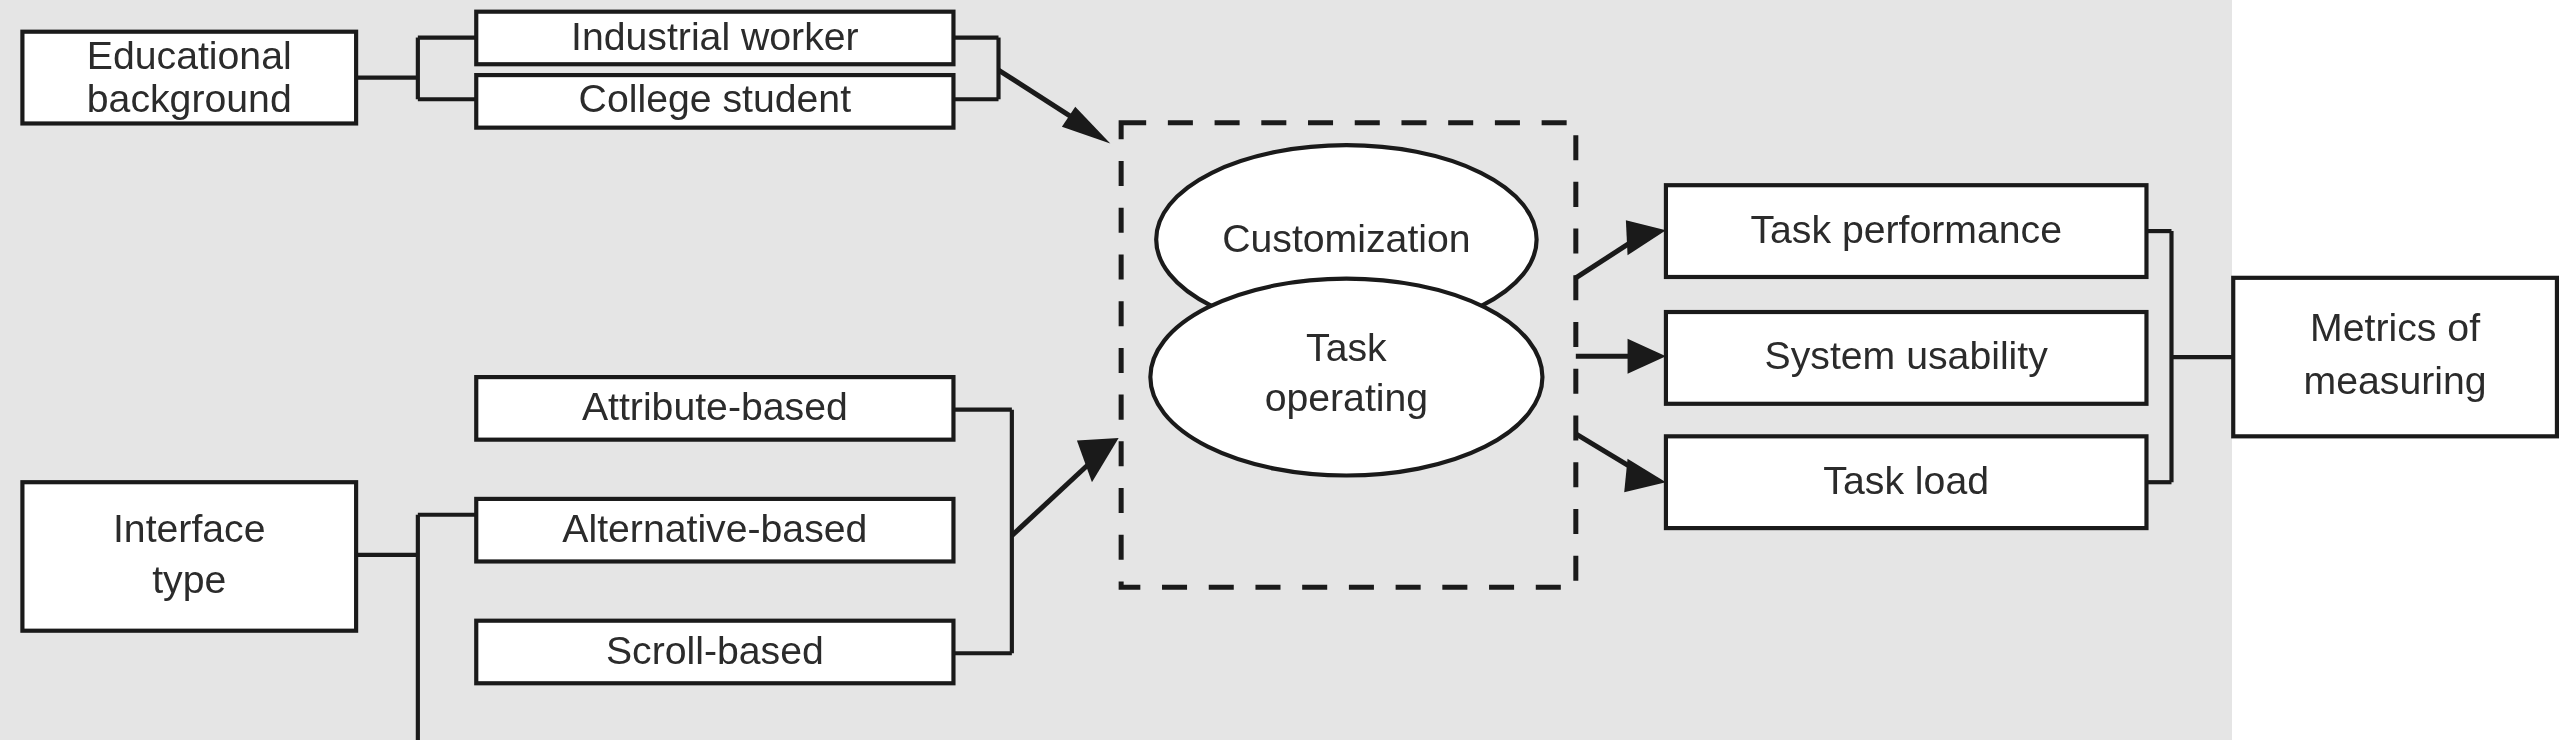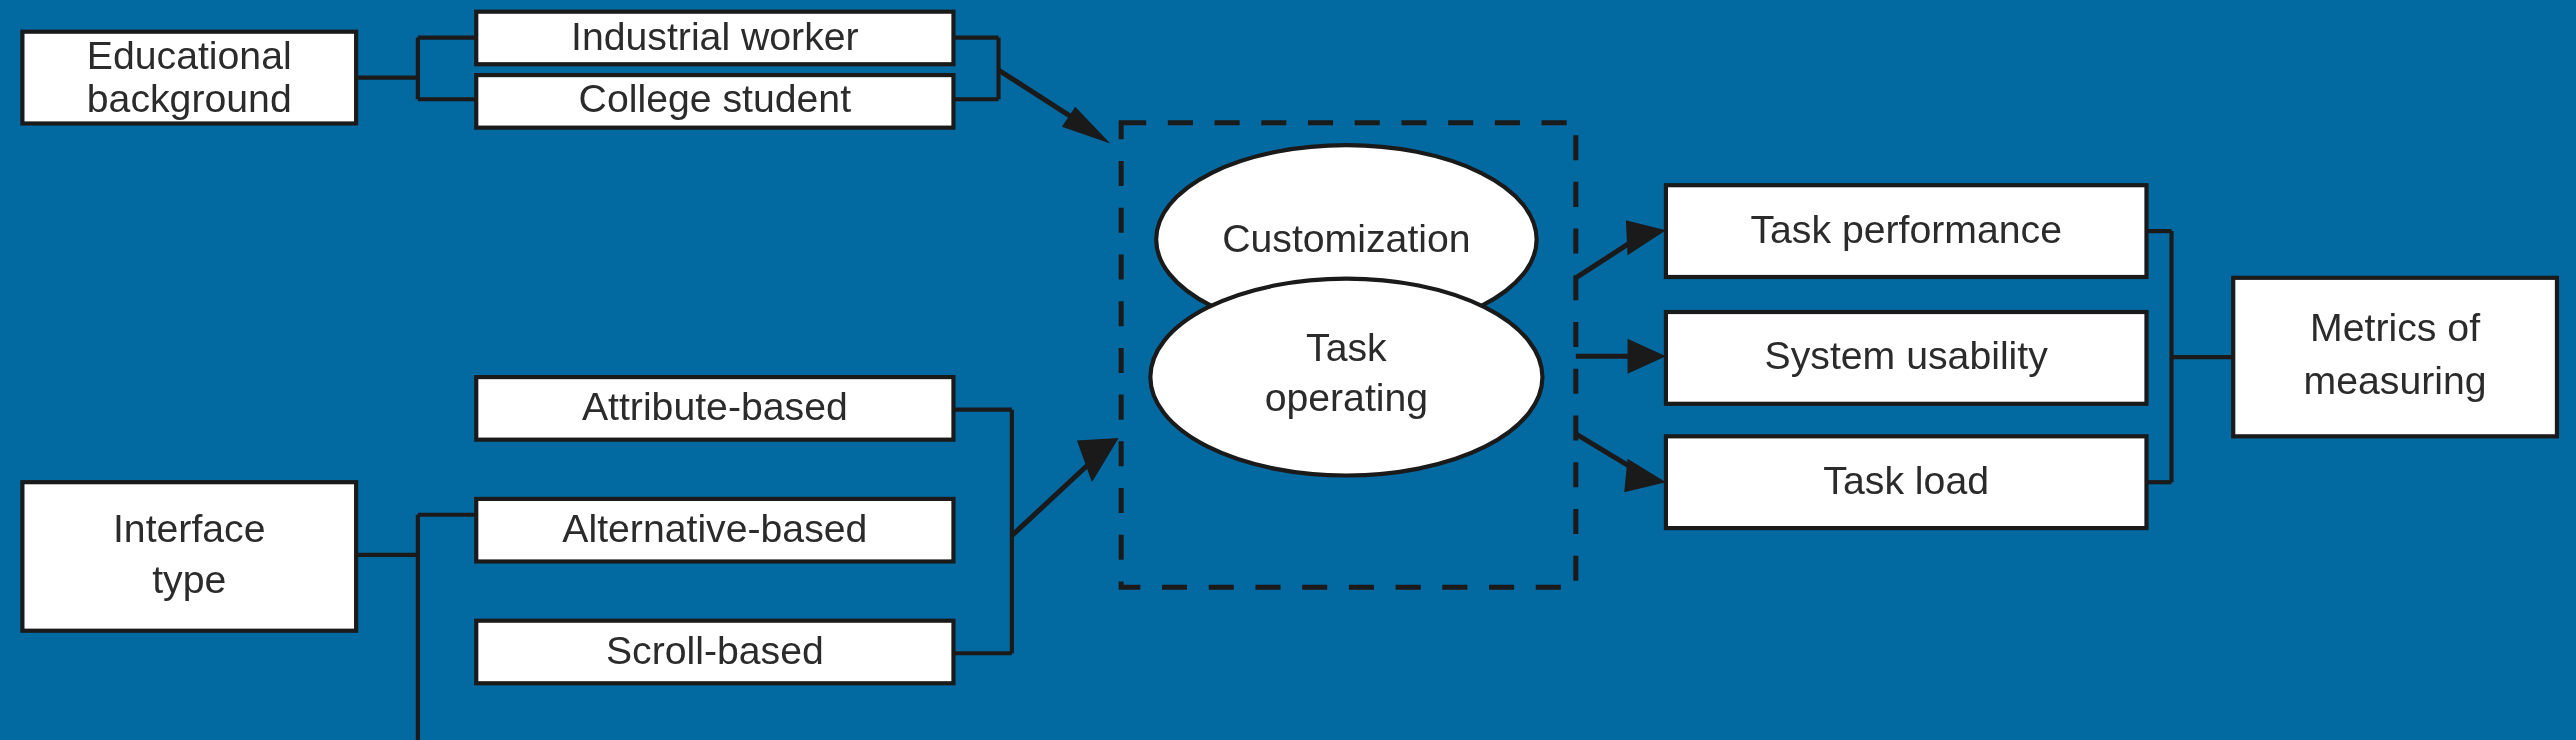--- a/index.html
+++ b/index.html
@@ -2,23 +2,23 @@
 <html style="font-size:13.4px"><head>
 <meta charset="utf-8">
 <style>
   html, body {
     margin: 0;
     padding: 0;
     background: #ffffff;
   }
   #canvas {
     position: relative;
-    width: 2576px;
+    width: 2232px;
     height: 740px;
-    background: #0369a1;
+    background: #e5e5e5;
     font-family: "Liberation Sans", sans-serif;
   }
   svg#diagram {
     position: absolute;
     left: 0;
     top: 0;
     width: 2576px;
     height: 740px;
     display: block;
   }

